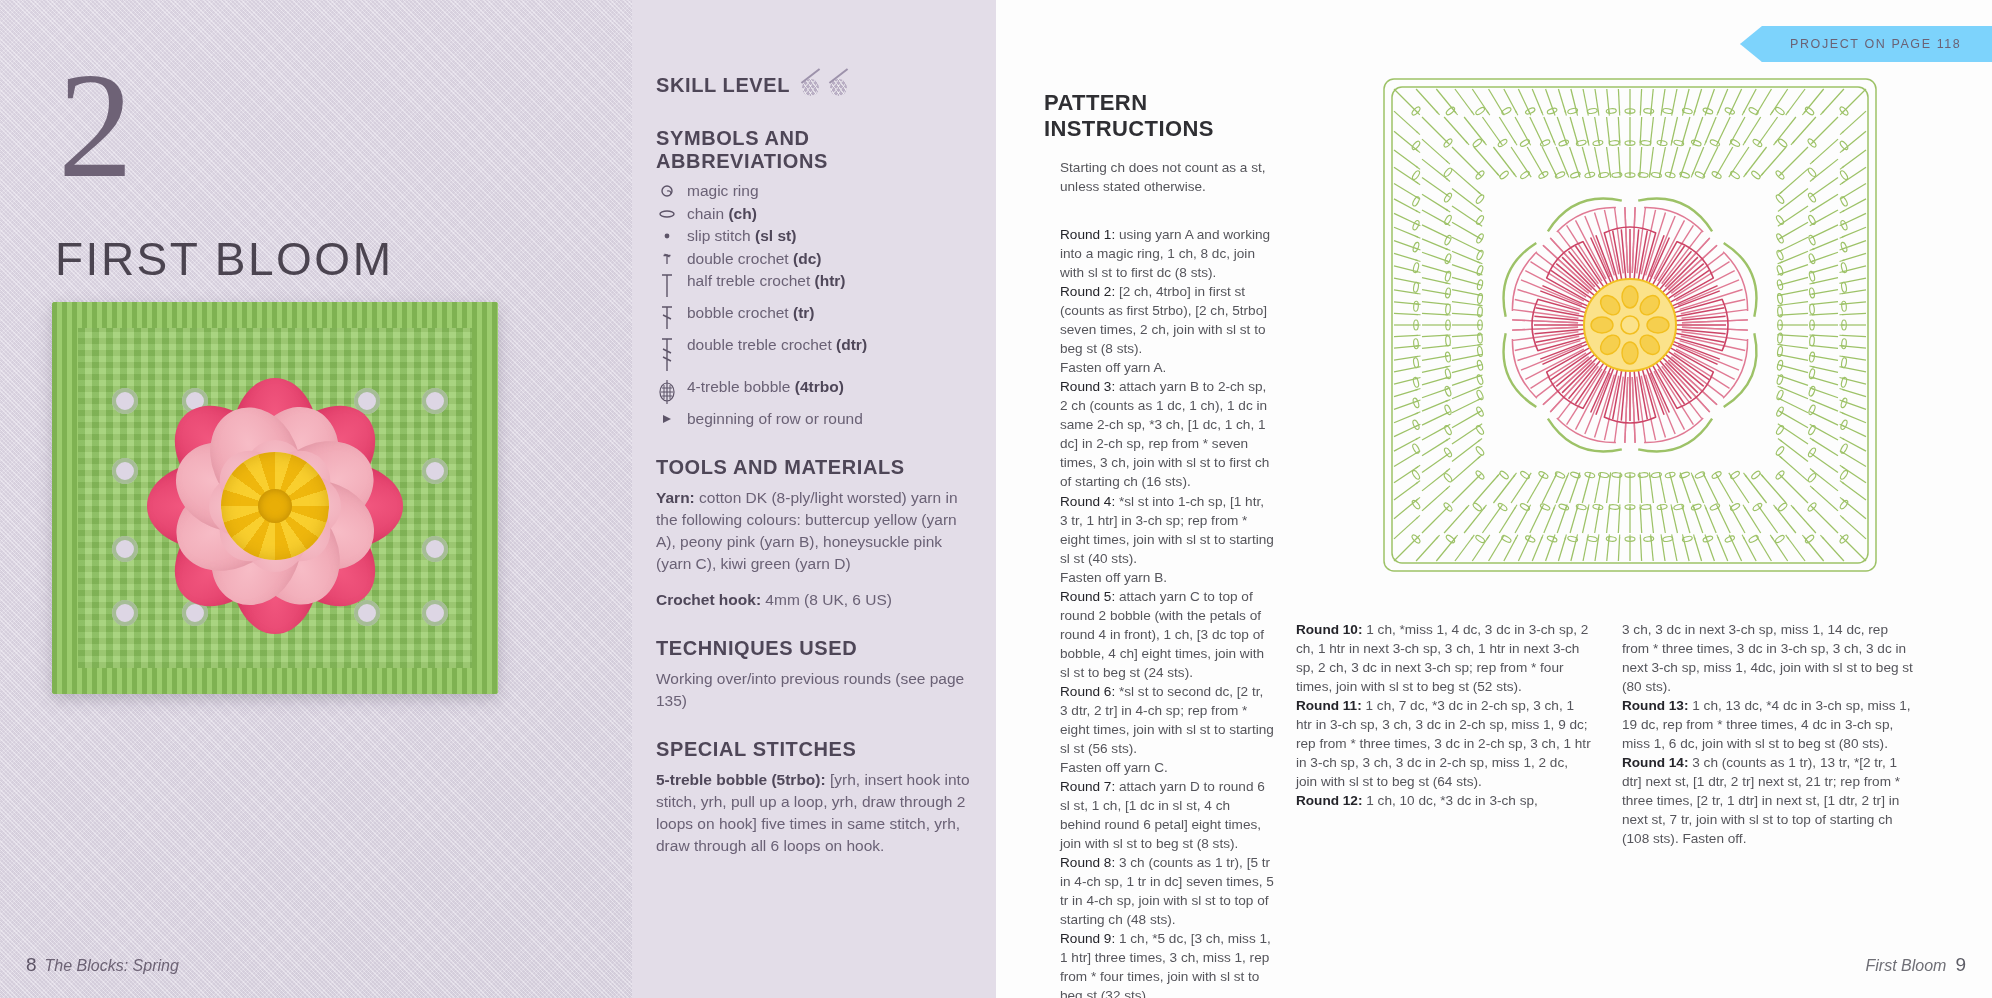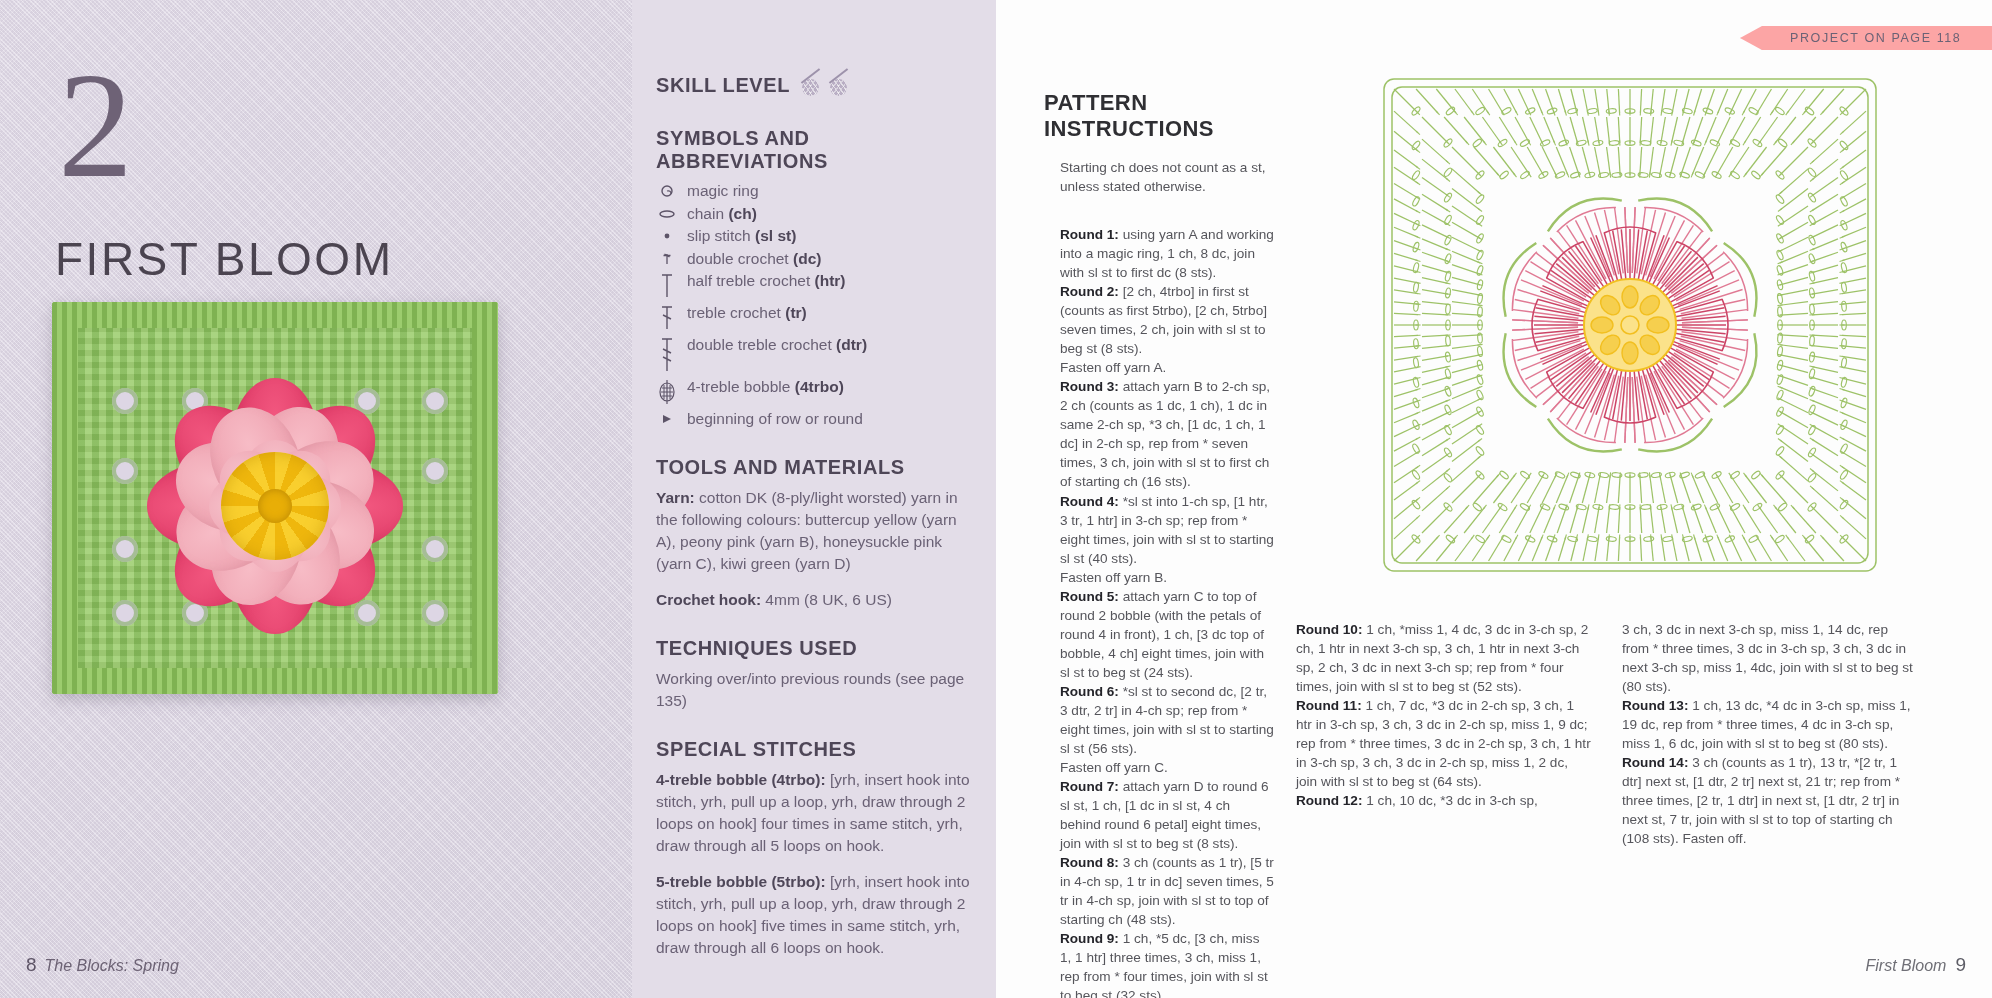--- a/index.html
+++ b/index.html
@@ -115,33 +115,33 @@
     color:#5d5468;height:20px;}
   .sym-list li.tall .sym-ico{height:30px;}
   .sym-list li.tall2 .sym-ico{height:40px;}
   .sym-list b{color:#4f4759;font-weight:700;}
   .body-p{font-size:15.5px;line-height:1.42;color:#6a6175;margin:0 0 14px 0;}
   .body-p b{color:#4f4759;font-weight:700;}
 
   
   .page-right{position:relative;width:996px;height:998px;background:#fdfdfd;}
   .proj-tab{
-    position:absolute;right:0;top:26px;height:24px;width:252px;
-    background:#fca5a5;
+    position:absolute;right:0;top:26px;height:36px;width:252px;
+    background:#7dd3fc;
     display:flex;align-items:center;
     clip-path:polygon(22px 0, 100% 0, 100% 100%, 22px 100%, 0 50%);
     box-shadow:0 2px 3px rgba(120,110,130,.25);
   }
   .proj-tab span{margin-left:50px;font-size:12.5px;letter-spacing:1.6px;color:#6b6275;}
 
   .instr-col{position:absolute;left:48px;top:90px;width:246px;}
   h3.pi{font-size:22px;font-weight:700;color:#2f2f33;letter-spacing:.4px;margin:0 0 6px 0;}
   .ins{font-size:13.6px;line-height:1.40;color:#55555b;margin:16px;}
   .ins .gap{display:block;height:13px;}
-  .ins b{color:#24242a;font-weight:700;}
+  .ins b{color:#24242a;font-weight:400;}
 
   .cols-bottom{position:absolute;left:300px;top:620px;width:650px;display:flex;gap:30px;}
   .cols-bottom .c{width:296px;font-size:13.6px;line-height:1.40;color:#55555b;}
   .cols-bottom b{color:#24242a;font-weight:700;}
 
   .chart-area{position:absolute;left:314px;top:70px;width:640px;height:540px;}
   .footer-right{position:absolute;right:26px;bottom:22px;font-size:16px;color:#6f6f76;}
   .footer-right .ttl{font-style:italic;}
   .footer-right .pg{font-size:19px;margin-left:9px;color:#5d5d66;}
 </style>
@@ -273,21 +273,21 @@
               </span>
             <span><span>half treble crochet </span><b>(htr)</b></span>
             </li>
 
           <li class="tall">
               <span class="sym-ico">
             <svg width="14" height="26" viewBox="0 0 14 26">
                   <path d="M7 2 L7 24 M2 2 L12 2 M3 10 L11 14" stroke="#5d5468" stroke-width="1.4" fill="none"></path>
                 </svg>
               </span>
-            <span><span>treble crochet </span><b>(tr)</b></span>
+            <span><span>bobble crochet </span><b>(tr)</b></span>
             </li>
 
           <li class="tall2">
               <span class="sym-ico">
             <svg width="14" height="36" viewBox="0 0 14 36">
                   <path d="M7 2 L7 34 M2 2 L12 2 M3 12 L11 16 M3 20 L11 24" stroke="#5d5468" stroke-width="1.4" fill="none"></path>
                 </svg>
               </span>
             <span><span>double treble crochet </span><b>(dtr)</b></span>
             </li>
@@ -315,21 +315,20 @@
         </ul>
 
         <h2 class="sec sp">TOOLS AND MATERIALS</h2>
         <p class="body-p"><b>Yarn:</b><span> cotton DK (8-ply/light worsted) yarn in the following colours: buttercup yellow (yarn A), peony pink (yarn B), honeysuckle pink (yarn C), kiwi green (yarn D)</span></p>
         <p class="body-p"><b>Crochet hook:</b><span> 4mm (8 UK, 6 US)</span></p>
 
         <h2 class="sec sp">TECHNIQUES USED</h2>
         <p class="body-p">Working over/into previous rounds (see page 135)</p>
 
         <h2 class="sec sp">SPECIAL STITCHES</h2>
-        <p class="body-p"><b>4-treble bobble (4trbo):</b><span> [yrh, insert hook into stitch, yrh, pull up a loop, yrh, draw through 2 loops on hook] four times in same stitch, yrh, draw through all 5 loops on hook.</span></p>
         <p class="body-p"><b>5-treble bobble (5trbo):</b><span> [yrh, insert hook into stitch, yrh, pull up a loop, yrh, draw through 2 loops on hook] five times in same stitch, yrh, draw through all 6 loops on hook.</span></p>
       </div>
     </div>
   </div>
 
   <div class="page-right">
 
     <div class="proj-tab">
       <span>PROJECT ON PAGE 118</span>
     </div>

